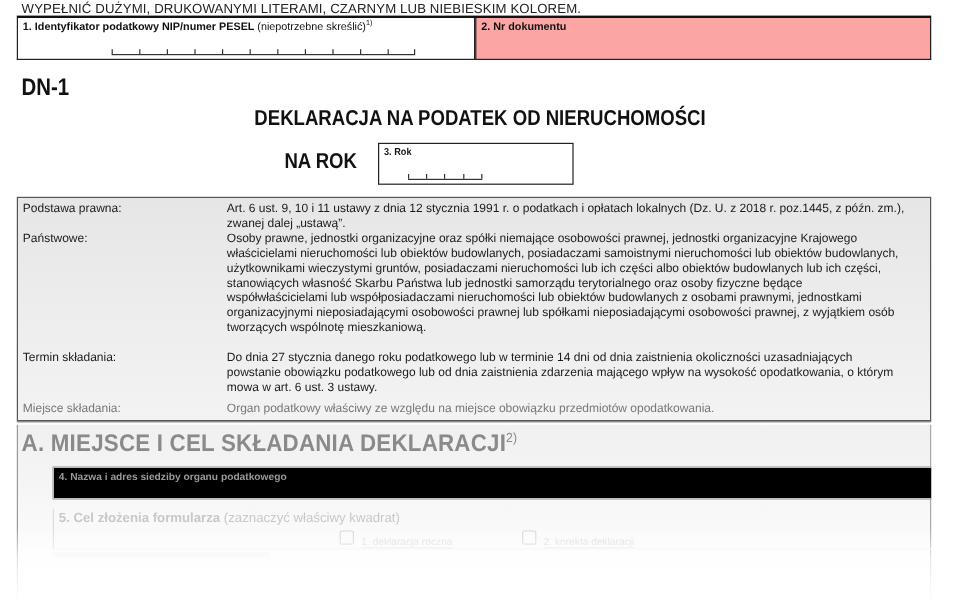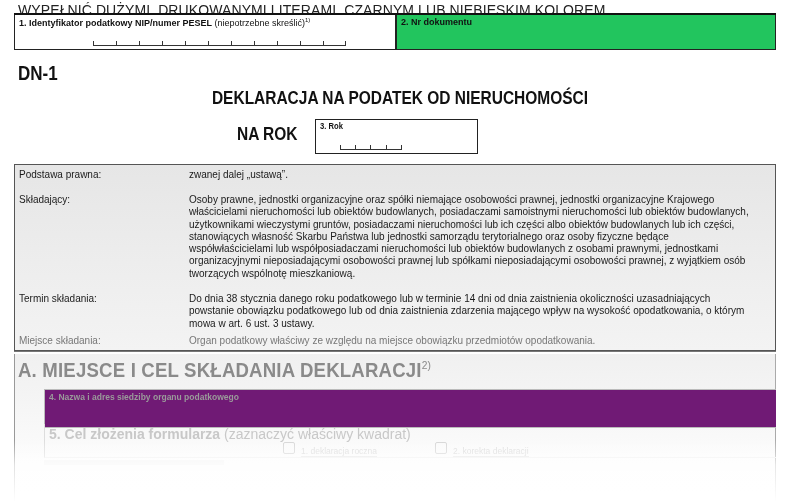--- a/index.html
+++ b/index.html
@@ -1,45 +1,45 @@
 <!DOCTYPE html>
 <html><head>
 <meta charset="utf-8">
 <style>
   html,body{margin:0;padding:0;background:#fff;}
   body{width:800px;height:502px;position:relative;overflow:hidden;font-family:"Liberation Sans",sans-serif;color:#111;}
   .abs{position:absolute;}
-  .instr{left:18px;top:2px;font-size:14px;color:#222;letter-spacing:0.1px;}
+  .instr{left:18px;top:2px;font-size:11px;color:#222;letter-spacing:0.1px;}
   .topline{left:14px;top:13px;width:762px;height:2px;background:#111;}
   .box1{left:14px;top:15px;width:382px;height:35px;border:1.5px solid #222;border-top:none;background:#fff;box-sizing:border-box;}
-  .box2{left:396px;top:15px;width:380px;height:35px;border:1.5px solid #222;border-top:none;border-left:1px solid #222;background:#22c55e;box-sizing:border-box;}
+  .box2{left:396px;top:15px;width:380px;height:35px;border:1.5px solid #222;border-top:none;border-left:1px solid #222;background:#fca5a5;box-sizing:border-box;}
   .fld-label{position:absolute;left:4px;top:2px;font-size:9px;font-weight:bold;white-space:nowrap;}
   .fld-label .n{font-weight:normal;}
   .fld-label sup{font-size:6px;font-weight:normal;}
   .comb{position:absolute;height:5px;border-bottom:1px solid #333;}
   .comb i{position:absolute;bottom:0;width:1px;height:4px;background:#333;}
   .dn1{left:18px;top:62px;font-size:20px;font-weight:bold;transform:scaleX(0.85);transform-origin:left;}
   .title{left:0;width:800px;top:88px;text-align:center;font-size:18px;font-weight:bold;transform:scaleX(0.86);}
   .narok{left:237px;top:124px;font-size:18px;font-weight:bold;transform:scaleX(0.86);transform-origin:left;}
   .rokbox{left:315px;top:119px;width:163px;height:35px;border:1.5px solid #222;box-sizing:border-box;}
   .rokbox .lbl{position:absolute;left:4px;top:1px;font-size:8.5px;font-weight:bold;transform:scaleX(0.9);transform-origin:left;}
   .info{left:14px;top:164px;width:762px;height:187px;border:1.5px solid #555;box-sizing:border-box;background:linear-gradient(#e6e6e6,#eeeeee 60%,#f3f3f3);}
   .info-row{position:absolute;left:4px;font-size:10px;line-height:12.3px;color:#1a1a1a;}
   .info-row .k{position:absolute;left:0;top:0;width:160px;}
   .info-row .v{position:absolute;left:170px;top:0;width:580px;}
   .info-row.faded{color:#777;}
   .info-bottom{left:14px;top:351px;width:762px;height:3px;border-top:1px solid #777;border-bottom:1px solid #aaa;}
   .secA{left:14px;top:354px;width:762px;height:148px;border-left:1px solid #999;border-right:1px solid #aaa;box-sizing:border-box;
         background:linear-gradient(#f0f0f0 0px,#f4f4f4 40px,#fafafa 90px,#fff 140px);}
   .secA-title{left:18px;top:359px;font-size:20px;font-weight:bold;color:#8a8a8a;letter-spacing:0.2px;transform:scaleX(0.93);transform-origin:left;}
   .secA-title sup{font-size:11px;font-weight:normal;}
-  .f4{left:44px;top:389px;width:732px;height:39px;border:1px solid #bbb;border-right:none;background:#701a75;box-sizing:border-box;}
+  .f4{left:44px;top:389px;width:732px;height:27px;border:1px solid #bbb;border-right:none;background:#000000;box-sizing:border-box;}
   .f4 .lbl{position:absolute;left:4px;top:2px;font-size:8.5px;font-weight:bold;color:#9a9a9a;}
   .f5{left:44px;top:424px;width:732px;height:34px;border-left:1px solid #ddd;box-sizing:border-box;border-bottom:1px solid #f0f0f0;}
-  .f5 .lbl{position:absolute;left:4px;top:2px;font-size:14px;font-weight:bold;color:#c8c8c8;white-space:nowrap;}
+  .f5 .lbl{position:absolute;left:4px;top:2px;font-size:11px;font-weight:bold;color:#c8c8c8;white-space:nowrap;}
   .f5 .lbl .n{font-weight:normal;}
   .chk{position:absolute;width:10px;height:10px;border:1.5px solid #d6d6d6;border-radius:2px;}
   .chk-lbl{position:absolute;font-size:8.5px;color:#dadada;white-space:nowrap;border-bottom:1px solid #e6e6e6;}
   .f6{left:44px;top:458px;width:232px;height:8px;}
   .f6 .bar{position:absolute;left:0;top:2px;width:180px;height:5px;background:#f3f3f3;}
   .fade{left:0;top:440px;width:800px;height:62px;background:linear-gradient(rgba(255,255,255,0),rgba(255,255,255,0.7) 40%,#fff);pointer-events:none;}
 </style>
 </head>
 <body>
 
@@ -82,39 +82,40 @@
       <i style="left:30px"></i>
       <i style="left:46px"></i>
       <i style="left:61px"></i>
   </div>
 </div>
 
 <div class="abs info">
   <div class="info-row" style="top:4px;">
     <div class="k">Podstawa prawna:</div>
     <div class="v">
+      <div>Art. 6 ust. 9, 10 i 11 ustawy z dnia 12 stycznia 1991 r. o podatkach i opłatach lokalnych (Dz. U. z 2018 r. poz.1445, z późn. zm.),</div>
       <div>zwanej dalej „ustawą”.</div>
     </div>
   </div>
   <div class="info-row" style="top:29px;">
-    <div class="k">Składający:</div>
+    <div class="k">Państwowe:</div>
     <div class="v">
       <div>Osoby prawne, jednostki organizacyjne oraz spółki niemające osobowości prawnej, jednostki organizacyjne Krajowego</div>
       <div>właścicielami nieruchomości lub obiektów budowlanych, posiadaczami samoistnymi nieruchomości lub obiektów budowlanych,</div>
       <div>użytkownikami wieczystymi gruntów, posiadaczami nieruchomości lub ich części albo obiektów budowlanych lub ich części,</div>
       <div>stanowiących własność Skarbu Państwa lub jednostki samorządu terytorialnego oraz osoby fizyczne będące</div>
       <div>współwłaścicielami lub współposiadaczami nieruchomości lub obiektów budowlanych z osobami prawnymi, jednostkami</div>
       <div>organizacyjnymi nieposiadającymi osobowości prawnej lub spółkami nieposiadającymi osobowości prawnej, z wyjątkiem osób</div>
       <div>tworzących wspólnotę mieszkaniową.</div>
     </div>
   </div>
   <div class="info-row" style="top:128px;">
     <div class="k">Termin składania:</div>
     <div class="v">
-      <div>Do dnia 38 stycznia danego roku podatkowego lub w terminie 14 dni od dnia zaistnienia okoliczności uzasadniających</div>
+      <div>Do dnia 27 stycznia danego roku podatkowego lub w terminie 14 dni od dnia zaistnienia okoliczności uzasadniających</div>
       <div>powstanie obowiązku podatkowego lub od dnia zaistnienia zdarzenia mającego wpływ na wysokość opodatkowania, o którym</div>
       <div>mowa w art. 6 ust. 3 ustawy.</div>
     </div>
   </div>
   <div class="info-row faded" style="top:170px;">
     <div class="k">Miejsce składania:</div>
     <div class="v">
       <div>Organ podatkowy właściwy ze względu na miejsce obowiązku przedmiotów opodatkowania.</div>
     </div>
   </div>

